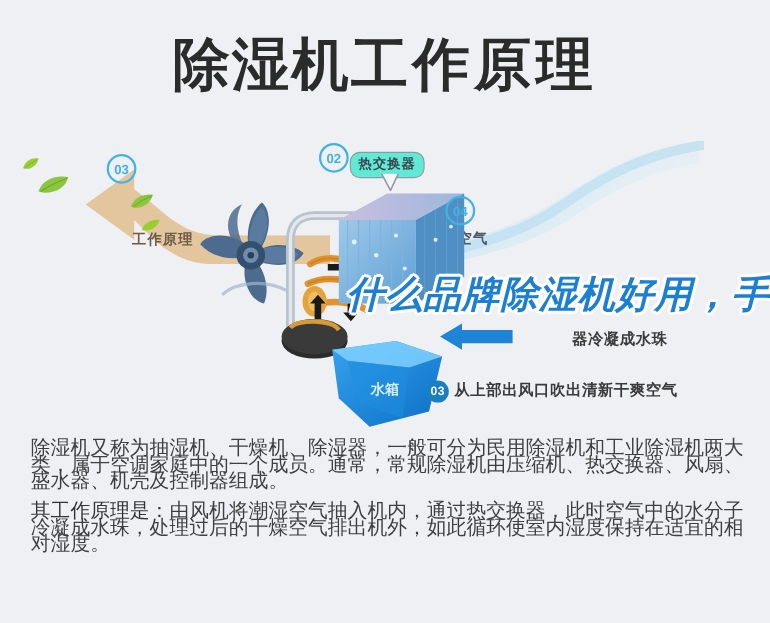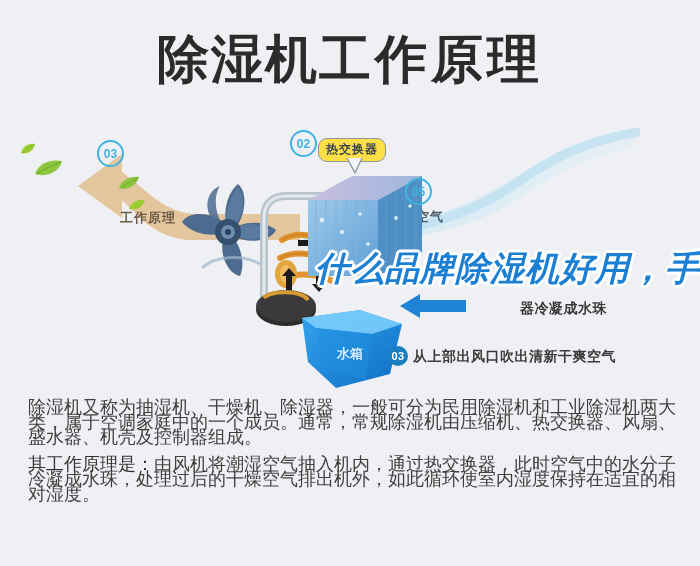--- a/index.html
+++ b/index.html
@@ -69,21 +69,21 @@
   #badge03{left:97px;top:22px;}
   #badge02{left:290px;top:12px;}
   #badge01{left:405px;top:60px;}
 
   
   .callout{
     position:absolute;left:318px;top:20px;
   }
   .callout .bub{
     border:1.6px solid #8f98a3;border-radius:9px;
-    background:#fde047;
+    background:#5eead4;
     padding:2px 7px 3px 7px;
     font-size:12px;color:#3c4450;font-weight:bold;
     letter-spacing:1px;white-space:nowrap;
   }
   .callout .tail{
     position:absolute;left:28px;top:20px;
   }
 
   
   .fan{position:absolute;left:172px;top:58px;width:116px;height:112px;}
@@ -121,21 +121,21 @@
     white-space:nowrap;
     pointer-events:none;
   }
   .overlay div{margin:0;padding:0;}
 
   
   .step-cap{
     position:absolute;
     font-size:14px;color:#3a3a3a;font-weight:bold;
     white-space:nowrap;letter-spacing:.5px;
-    display:flex;align-items:flex-end;gap:5px;
+    display:flex;align-items:flex-start;gap:5px;
   }
   .cap02{left:520px;top:300px;}
   .cap03{left:388px;top:346px;}
   .badge-s{
     width:20px;height:20px;border-radius:50%;
     background:#1a7fc1;color:#fff;
     font-size:11px;font-weight:bold;
     display:inline-flex;align-items:center;justify-content:center;
     flex:0 0 auto;
   }
@@ -324,21 +324,21 @@
         </defs>
         <path d="M4,8 L62,0 L104,14 L92,64 L38,78 L10,52 Z" fill="url(#tk)"></path>
         <path d="M4,8 L62,0 L104,14 L74,24 L18,18 Z" fill="#7fd0ff" opacity="0.85"></path>
         <path d="M18,18 L74,24 L68,70 L26,56 Z" fill="#1f8ede" opacity="0.55"></path>
         <text x="52" y="48" font-family="'Liberation Sans',sans-serif" font-size="13" font-weight="bold" fill="#d8eeff" text-anchor="middle">水箱</text>
       </svg>
     </div>
 
     <div class="badge-o" id="badge03">03</div>
     <div class="badge-o" id="badge02">02</div>
-    <div class="badge-o" id="badge01">05</div>
+    <div class="badge-o" id="badge01">04</div>
 
     <div class="callout">
       <div class="bub">热交换器</div>
       <div class="tail">
         <svg width="18" height="16" viewBox="0 0 18 16">
           <path d="M1,0 L16,0 L9,15 Z" fill="#f4f5f8" stroke="#8f98a3" stroke-width="1.4" stroke-linejoin="round"></path>
           <path d="M2,0 L15,0" stroke="#f4f5f8" stroke-width="2.6"></path>
         </svg>
       </div>
     </div>

